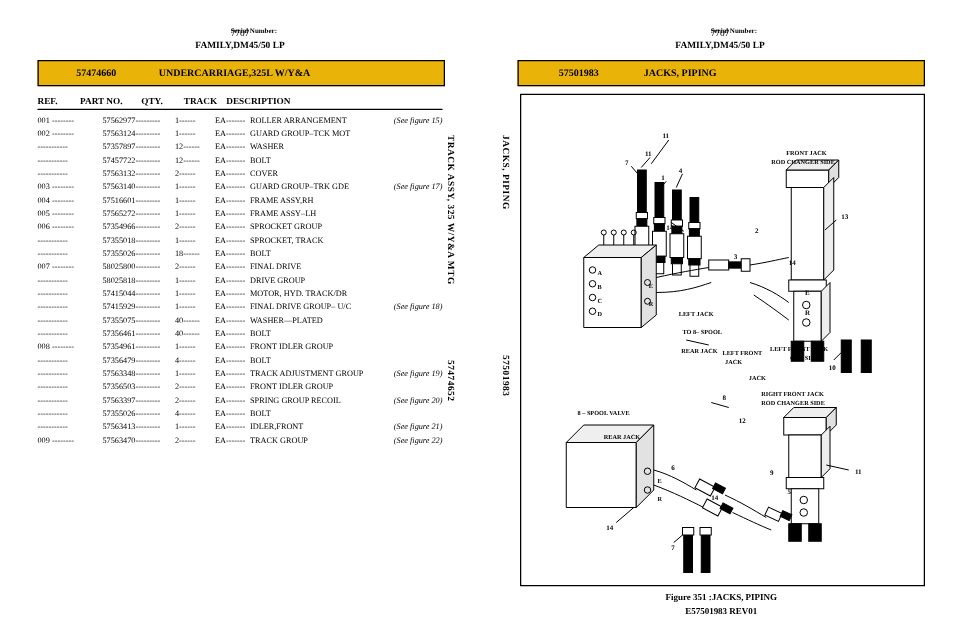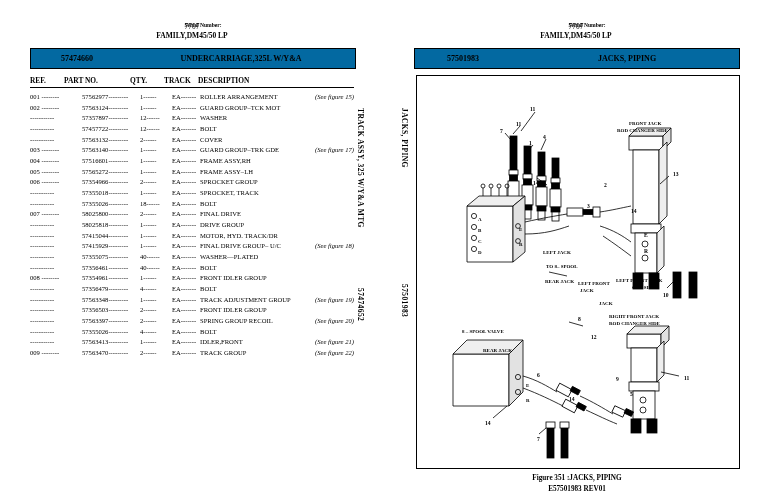--- a/index.html
+++ b/index.html
@@ -45,55 +45,55 @@
   .pg-header .serial-line span.val { font-weight: normal; }
 
   
   .title-bar {
     position: absolute;
     top: 36px;
     left: 30px;
     width: 324px;
     height: 19px;
     border: 1px solid #000;
-    background: #0369a1;
+    background: #eab308;
     display: flex;
     align-items: center;
     font-size: 8px;
     font-weight: bold;
   }
   .title-bar .code {
     width: 92px;
     text-align: center;
     flex: none;
   }
   .title-bar .name {
     flex: 1;
-    text-align: center;
+    text-align: left;
     padding-left: 4px;
   }
   .right .title-bar .code { width: 96px; }
 
   
   .tbl-wrap {
     position: absolute;
     top: 64px;
     left: 30px;
     width: 324px;
     height: 400px;
   }
   .tbl-head {
     display: flex;
     font-size: 7.4px;
     font-weight: bold;
     border-bottom: 1px solid #000;
     padding-bottom: 2px;
   }
   .tbl-head .c-ref { width: 34px; }
-  .tbl-head .c-part { width: 66px; font-family: Liberation Serif, serif; }
+  .tbl-head .c-part { width: 49px; font-family: Liberation Serif, serif; }
   .tbl-head .c-qty { width: 34px; }
   .tbl-head .c-unit { width: 34px; }
   .tbl-head .c-desc { flex: 1; }
 
   .rows { margin-top: 4px; }
   .row {
     display: flex;
     font-size: 6.6px;
     line-height: 1.62;
     white-space: nowrap;

